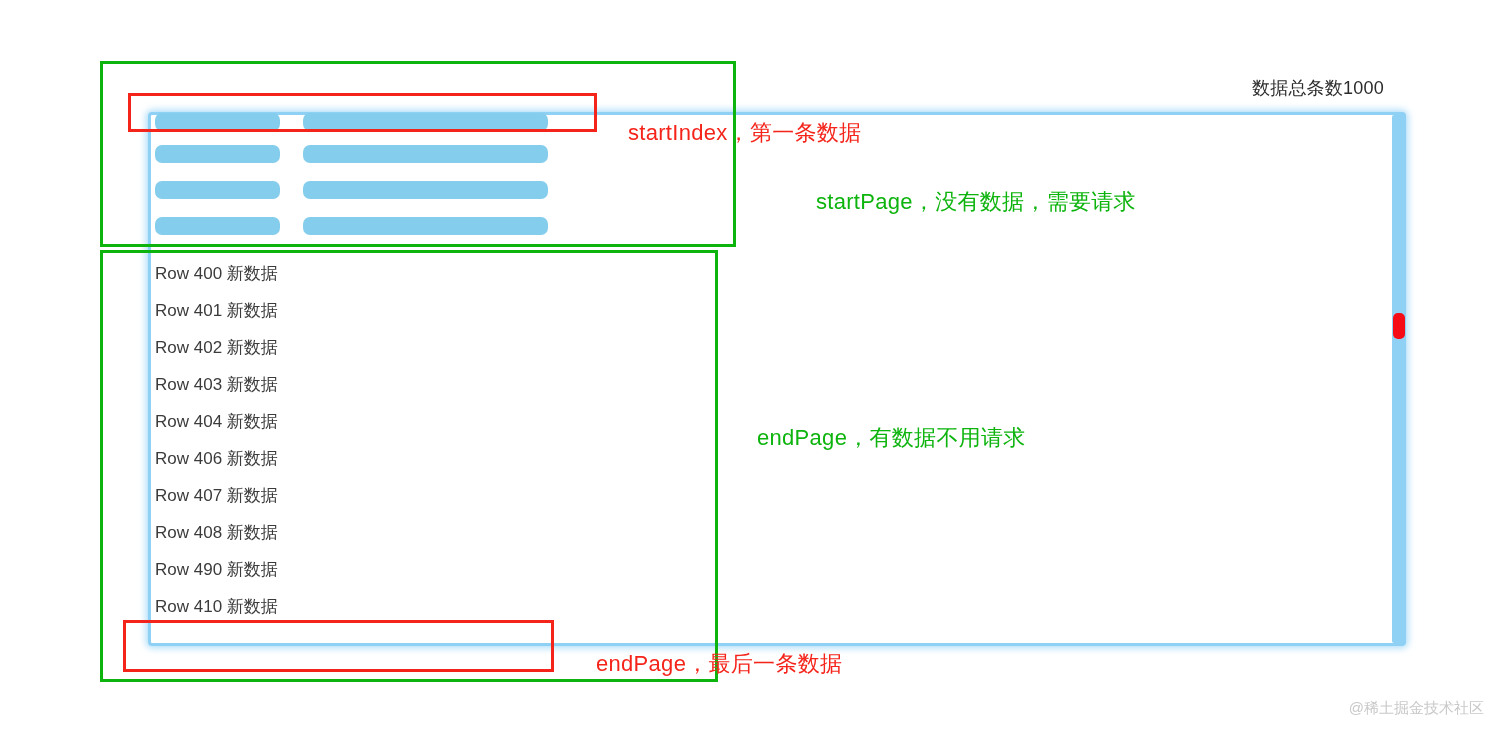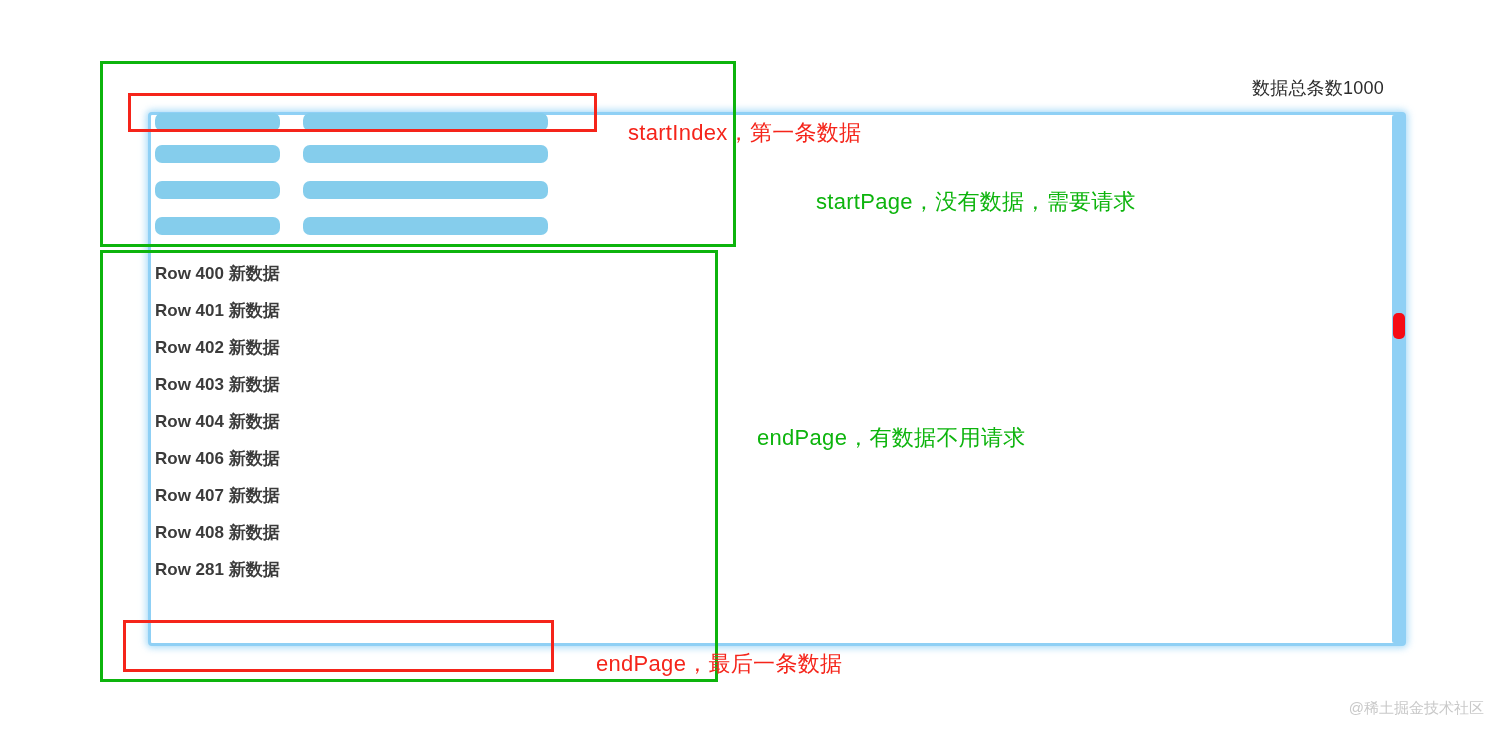--- a/index.html
+++ b/index.html
@@ -73,21 +73,20 @@
   .skeleton-row.r2 { top: 30px; }
   .skeleton-row.r3 { top: 66px; }
   .skeleton-row.r4 { top: 102px; }
 
   
   .row-list {
     position: absolute;
     left: 0;
     top: 140px;
     width: 100%;
-    font-weight: bold;
   }
   .data-row {
     height: 37px;
     line-height: 37px;
     padding-left: 4px;
     font-size: 17px;
     color: #3b3b3b;
     white-space: nowrap;
   }
 
@@ -181,21 +180,22 @@
 
     <div class="row-list">
       <div class="data-row">Row 400 新数据</div>
       <div class="data-row">Row 401 新数据</div>
       <div class="data-row">Row 402 新数据</div>
       <div class="data-row">Row 403 新数据</div>
       <div class="data-row">Row 404 新数据</div>
       <div class="data-row">Row 406 新数据</div>
       <div class="data-row">Row 407 新数据</div>
       <div class="data-row">Row 408 新数据</div>
-      <div class="data-row">Row 281 新数据</div>
+      <div class="data-row">Row 490 新数据</div>
+      <div class="data-row">Row 410 新数据</div>
     </div>
 
     <div class="scrollbar-track">
       <div class="scrollbar-thumb"></div>
     </div>
 
   </div>
 
   <div class="box green green-box-top"></div>
   <div class="box green green-box-bottom"></div>

